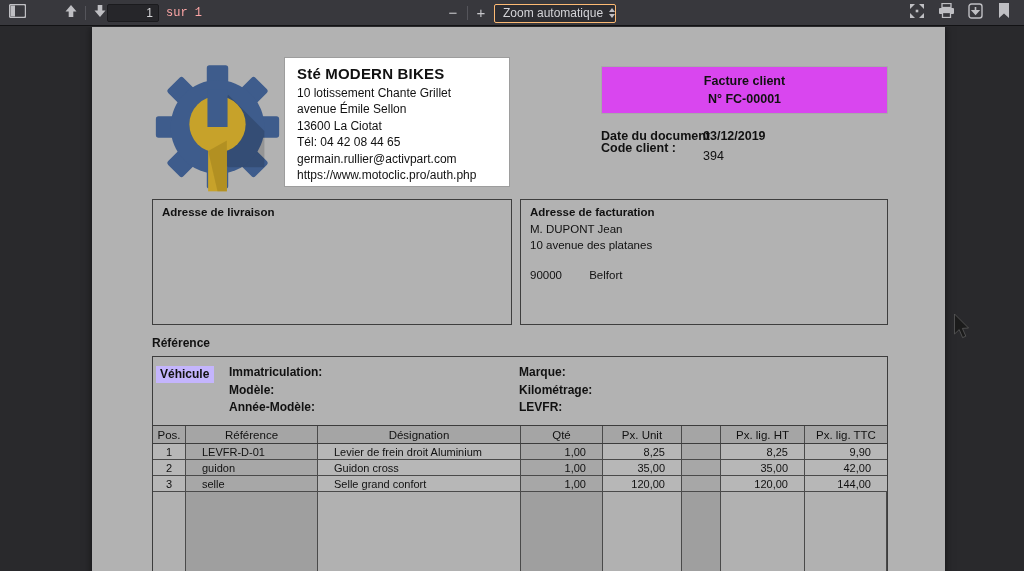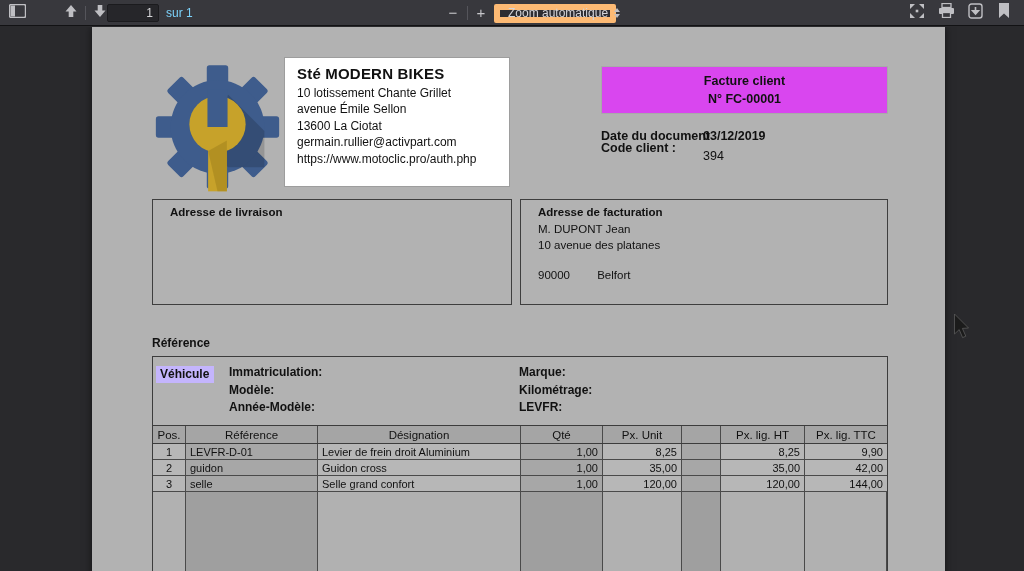--- a/index.html
+++ b/index.html
@@ -20,25 +20,25 @@
   }
   .tb-sep { width:1px; height:14px; background:#55555b; }
   .abs { position:absolute; }
   .page-input {
     position:absolute; left:107px; top:4px; width:52px; height:18px;
     background:#26262a; border:1px solid #1b1b1e; border-radius:2px;
     color:#d6d6d9; font-size:12px; text-align:right; padding-right:5px;
     font-family:"Liberation Sans", sans-serif;
   }
   .sur-label { position:absolute; left:166px; top:0; height:26px; display:flex; align-items:center;
-    color:#7dd3fc; font-size:12px; }
+    color:#fca5a5; font-size:12px;font-family:Liberation Mono, monospace; }
   .zoom-glyph { font-size:15px; color:#c6c6ca; line-height:1; }
   .zoom-select {
     position:absolute; left:494px; top:3.5px; width:122px; height:19px;
-    background:#2d2d32; border:6px solid #fdba74; border-radius:2px;
+    background:#2d2d32; border:1px solid #fdba74; border-radius:2px;
     display:flex; align-items:center; color:#d4d4d8; font-size:12px;
     padding-left:8px; gap:6px;
   }
   .zoom-select .txt { flex:1; white-space:nowrap; }
   .spinner { display:flex; flex-direction:column; gap:2px; margin-right:5px; }
   .spinner i { display:block; width:0; height:0; border-left:3.5px solid transparent; border-right:3.5px solid transparent; }
   .spin-up   { border-bottom:4px solid #bfbfc4; }
   .spin-down { border-top:4px solid #bfbfc4; }
   
   .viewer { position:absolute; top:27px; left:0; width:1024px; height:544px; background:#29292c; overflow:hidden; }
@@ -58,21 +58,21 @@
   .facture-box {
     position:absolute; left:509px; top:39px; width:287px; height:48px;
     background:#d946ef; border:1px solid #a9a9a9;
     display:flex; flex-direction:column; align-items:center; justify-content:center; gap:4px;
   }
   .facture-box div { font-size:12.5px; font-weight:bold; }
   .meta-row { position:absolute; left:509px; font-size:12.5px; font-weight:bold; }
   .meta-val { position:absolute; left:611px; font-size:12.5px; font-weight:bold; }
   .meta-val.normal { font-weight:normal; }
   
-  .addr-box { position:absolute; top:172px; height:106px; border:1px solid #3e3e3e; padding:6px 17px; }
+  .addr-box { position:absolute; top:172px; height:126px; border:1px solid #3e3e3e; padding:6px 9px; }
   .addr-ship { left:60px; width:360px; }
   .addr-bill { left:428px; width:368px; }
   .addr-title { font-size:11.5px; font-weight:bold; margin-bottom:3px; }
   .addr-line { font-size:11.5px; line-height:16px; }
   .addr-city-row { margin-top:16px; font-size:11.5px; }
   .addr-city { margin-left:24px; }
   
   .ref-label { position:absolute; left:60px; top:309px; font-size:12px; font-weight:bold; }
   .ref-box {
     position:absolute; left:60px; top:329px; width:736px; height:231px;
@@ -88,21 +88,21 @@
   .veh-col-right { left:366px; }
   .tgrid { display:grid; grid-template-columns:33px 132px 203px 82px 79px 39px 84px 1fr; }
   .thead { height:18px; background:#a5a5a5; border-bottom:1px solid #3c3c3c; }
   .thead .cell {
     font-size:11.5px; display:flex; align-items:center; justify-content:center;
     border-right:1px solid #4a4a4a; white-space:nowrap; overflow:hidden;
   }
   .trow { height:16px; border-bottom:1px solid #4a4a4a; }
   .trow .cell {
     font-size:11px; display:flex; align-items:center;
-    border-right:1px solid #4a4a4a; white-space:nowrap; overflow:hidden; padding:0 4px;
+    border-right:1px solid #4a4a4a; white-space:nowrap; overflow:hidden; padding:0 16px;
   }
   .cell:last-child { border-right:none; }
   .c-center { justify-content:center; padding:0 !important; }
   .c-right  { justify-content:flex-end; }
   .cl { background:#b7b7b7; }
   .cd { background:#a7a7a7; }
   .tempty { flex:1; }
   .tempty .cell { border-right:1px solid #4a4a4a; }
   .tempty .el { background:#b1b1b1; }
   .tempty .ed { background:#9f9f9f; }
@@ -219,20 +219,21 @@
             <polygon points="57,60 57,98 50,98 43,68" opacity="0.65" fill="#a8871f"></polygon>
           </g>
         </svg>
       </div>
 
       <div class="company-box">
         <div class="company-name">Sté MODERN BIKES</div>
         <div class="company-line">10 lotissement Chante Grillet</div>
         <div class="company-line">avenue Émile Sellon</div>
         <div class="company-line">13600 La Ciotat</div>
+        <div class="company-line">Tél: 04 42 08 44 65</div>
         <div class="company-line">germain.rullier@activpart.com</div>
         <div class="company-line">https://www.motoclic.pro/auth.php</div>
       </div>
 
       <div class="facture-box">
         <div>Facture client</div>
         <div>N° FC-00001</div>
       </div>
       <div class="meta-row" style="top:102px;">Date du document</div>
       <div class="meta-val" style="top:102px;">03/12/2019</div>

